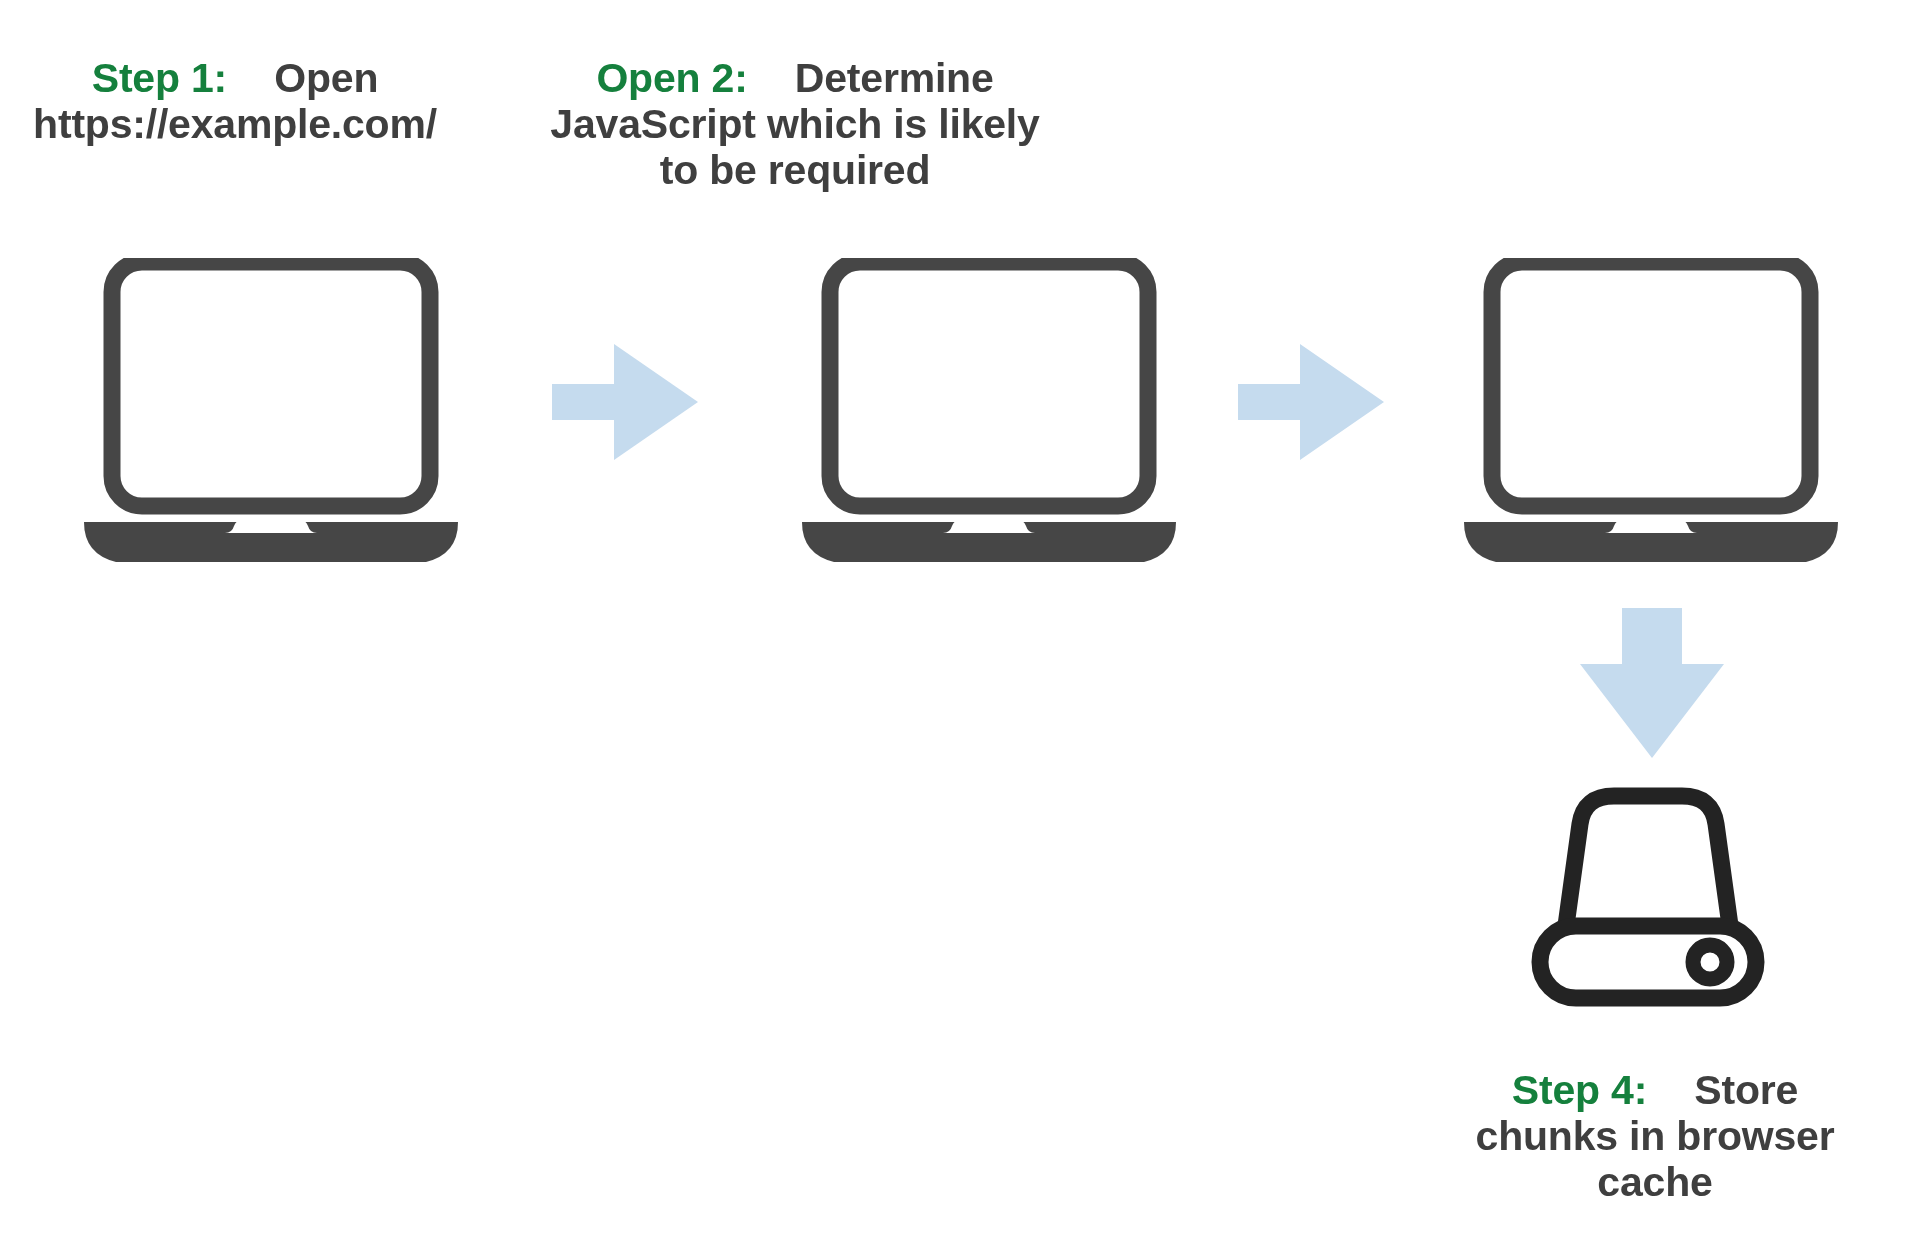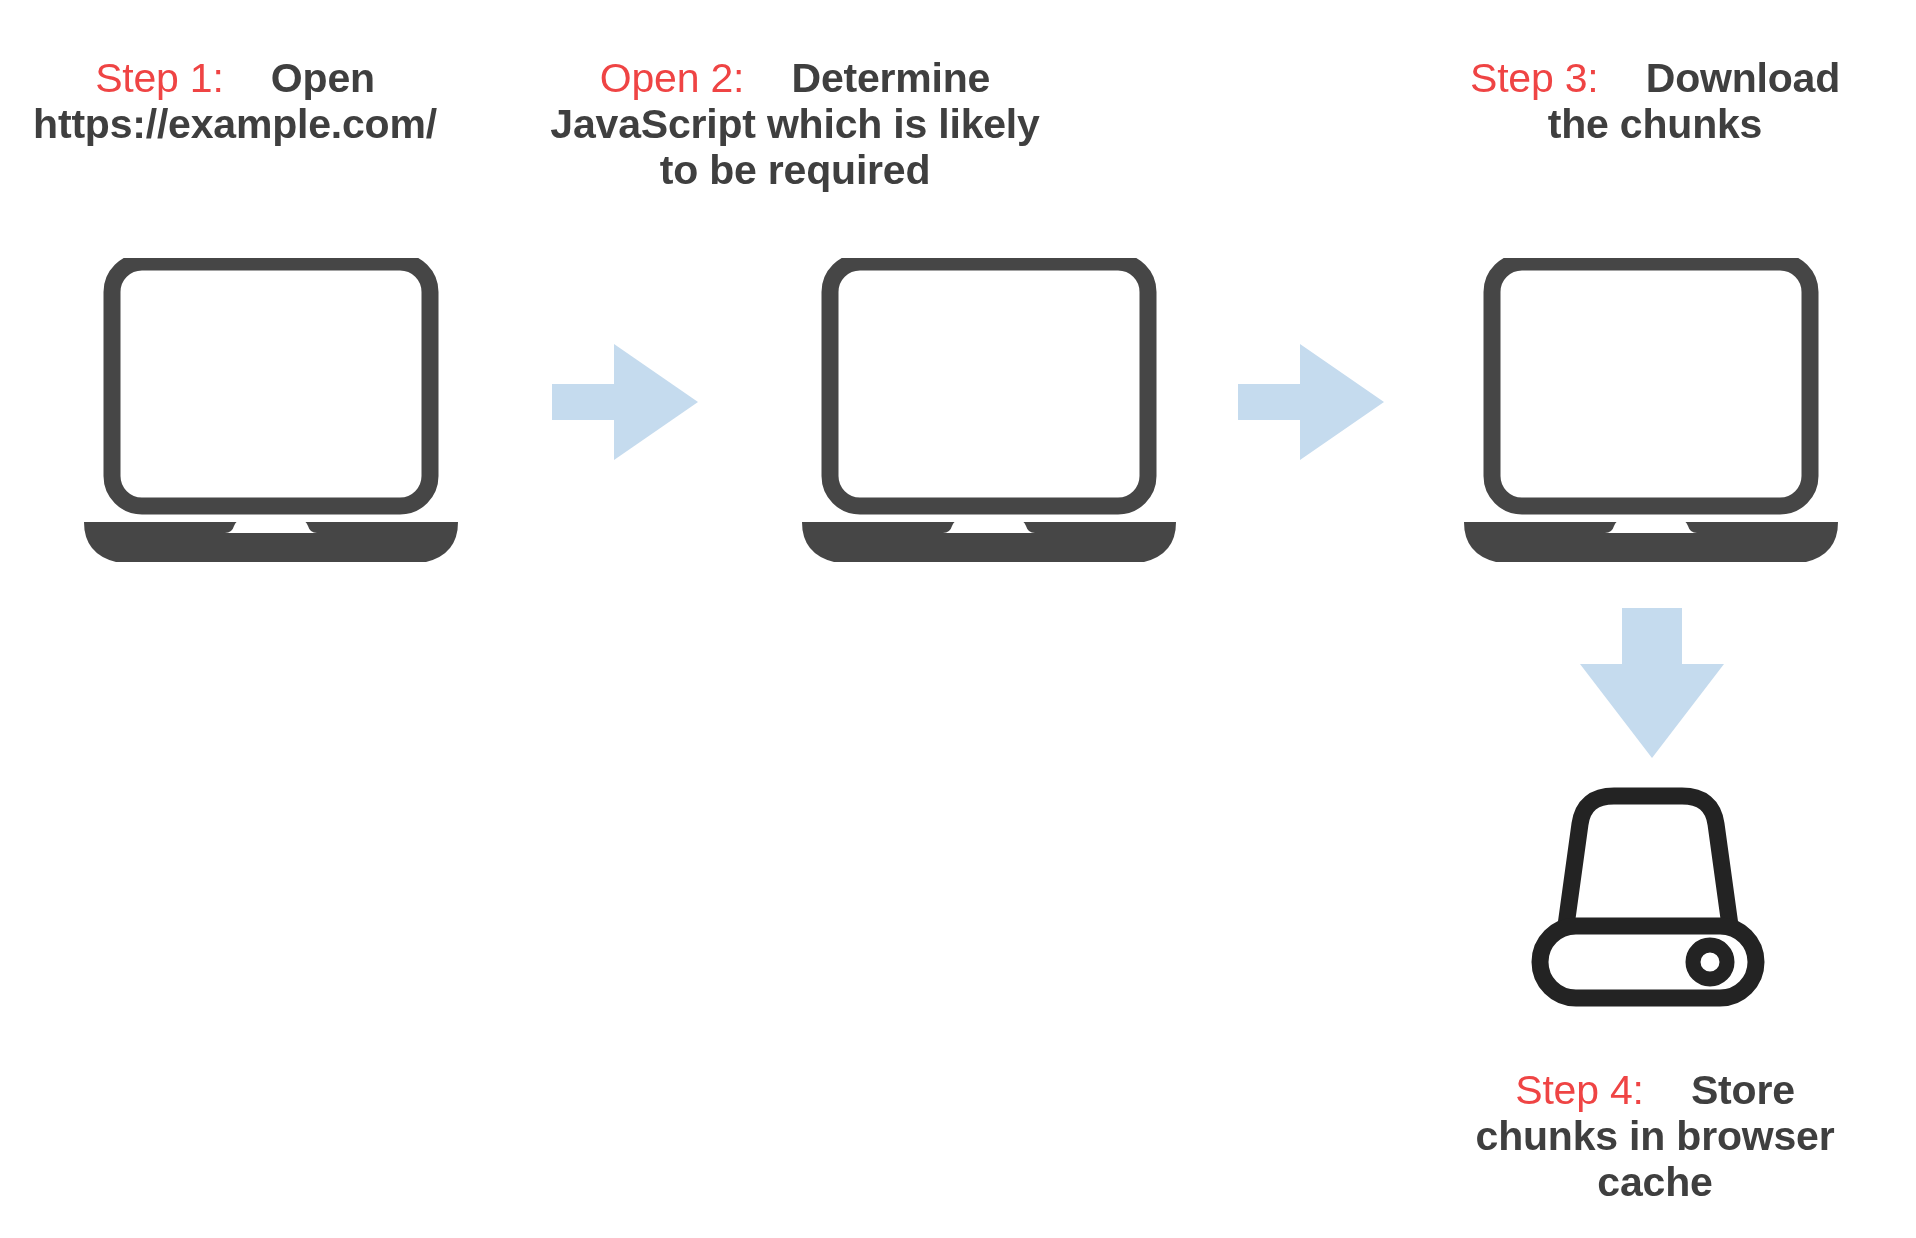--- a/index.html
+++ b/index.html
@@ -23,22 +23,22 @@
 
   
   .caption {
     position: absolute;
     text-align: center;
     line-height: 1.12;
     font-size: 41px;
     letter-spacing: -0.2px;
   }
   .caption .step-prefix {
-    color: #ef4444;
-    font-weight: 400;
+    color: #15803d;
+    font-weight: 700;
   }
   .caption .step-body {
     color: #3f3f3f;
     font-weight: 700;
     margin-left: 36px;
   }
 
   #caption-1 { left: 20px;   top: 56px;  width: 430px; }
   #caption-2 { left: 540px;  top: 56px;  width: 510px; }
   #caption-3 { left: 1440px; top: 56px;  width: 430px; }
@@ -77,23 +77,20 @@
 <div class="canvas">
 
   <div class="caption" id="caption-1">
     <span class="step-prefix">Step 1: </span><span class="step-body">Open https://example.com/</span>
   </div>
 
   <div class="caption" id="caption-2">
     <span class="step-prefix">Open 2: </span><span class="step-body">Determine JavaScript which is likely to be required</span>
   </div>
 
-  <div class="caption" id="caption-3">
-    <span class="step-prefix">Step 3: </span><span class="step-body">Download the chunks</span>
-  </div>
 
   <div class="caption" id="caption-4">
     <span class="step-prefix">Step 4: </span><span class="step-body">Store chunks in browser cache</span>
   </div>
 
   <div class="laptop" id="laptop-1">
     <svg viewBox="0 0 378 312" width="378" height="312" xmlns="http://www.w3.org/2000/svg" aria-hidden="true">
 
       <rect x="30" y="4" width="318" height="244" rx="30" ry="30" fill="none" stroke="#464646" stroke-width="17"></rect>
 

